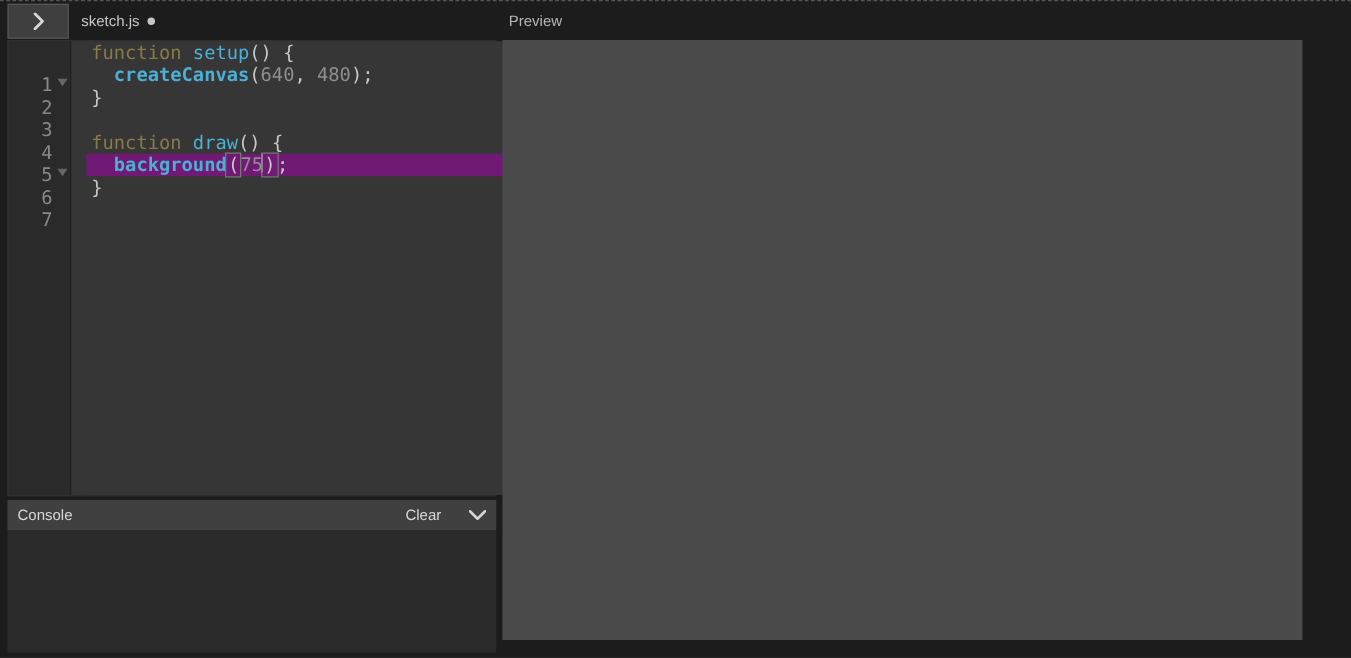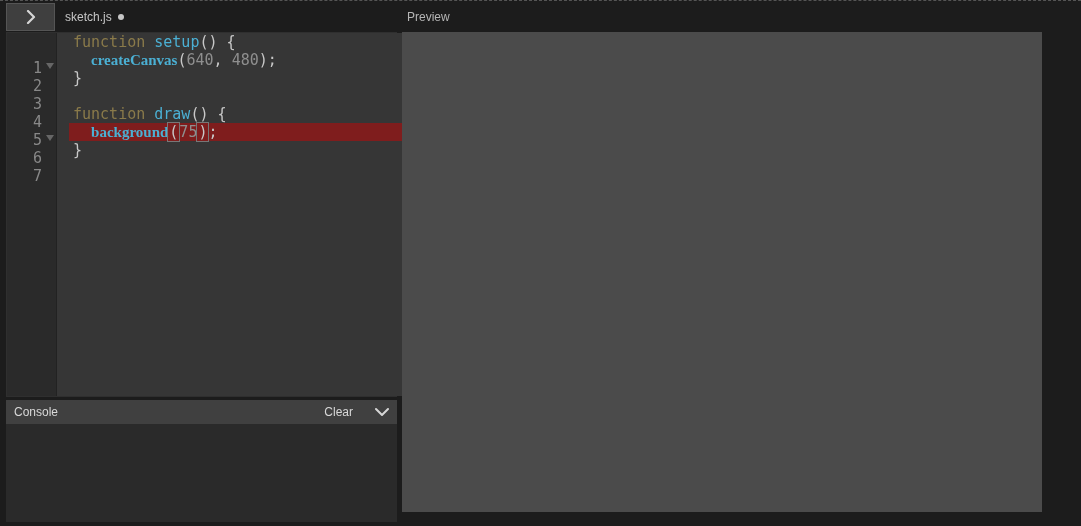--- a/index.html
+++ b/index.html
@@ -95,21 +95,21 @@
     line-height: 18px;
     white-space: pre;
     margin-left: 12px;
   }
   .code-line {
     height: 18px;
     padding-left: 4px;
     position: relative;
   }
   .code-line.active {
-    background: #7f1d1d;
+    background: #701a75;
   }
   .line-numbers {
     padding-top: 26px;
     font-family: Consolas, Menlo, monospace;
     font-size: 15px;
     line-height: 18px;
     text-align: right;
   }
   .ln-row {
     height: 18px;
@@ -123,21 +123,21 @@
     top: 4px;
     width: 0; height: 0;
     border-left: 4px solid transparent;
     border-right: 4px solid transparent;
     border-top: 6px solid #666;
   }
 
   
   .tk-kw   { color: #8a7a4a; }
   .tk-fn   { color: #4bb0d4; }
-  .tk-fnb  { color: #4bb0d4; font-weight: bold; font-family: Liberation Serif, serif; }
+  .tk-fnb  { color: #4bb0d4; font-weight: bold; }
   .tk-num  { color: #8f8f8f; }
   .tk-pn   { color: #c8c8c8; }
   .tk-br   { border: 1px solid #777; padding: 0 1px; margin: 0 -1px; }
   .cursor  {
     display: inline-block;
     width: 1px; height: 15px;
     background: #ddd;
     vertical-align: text-top;
     margin-left: -1px;
   }

